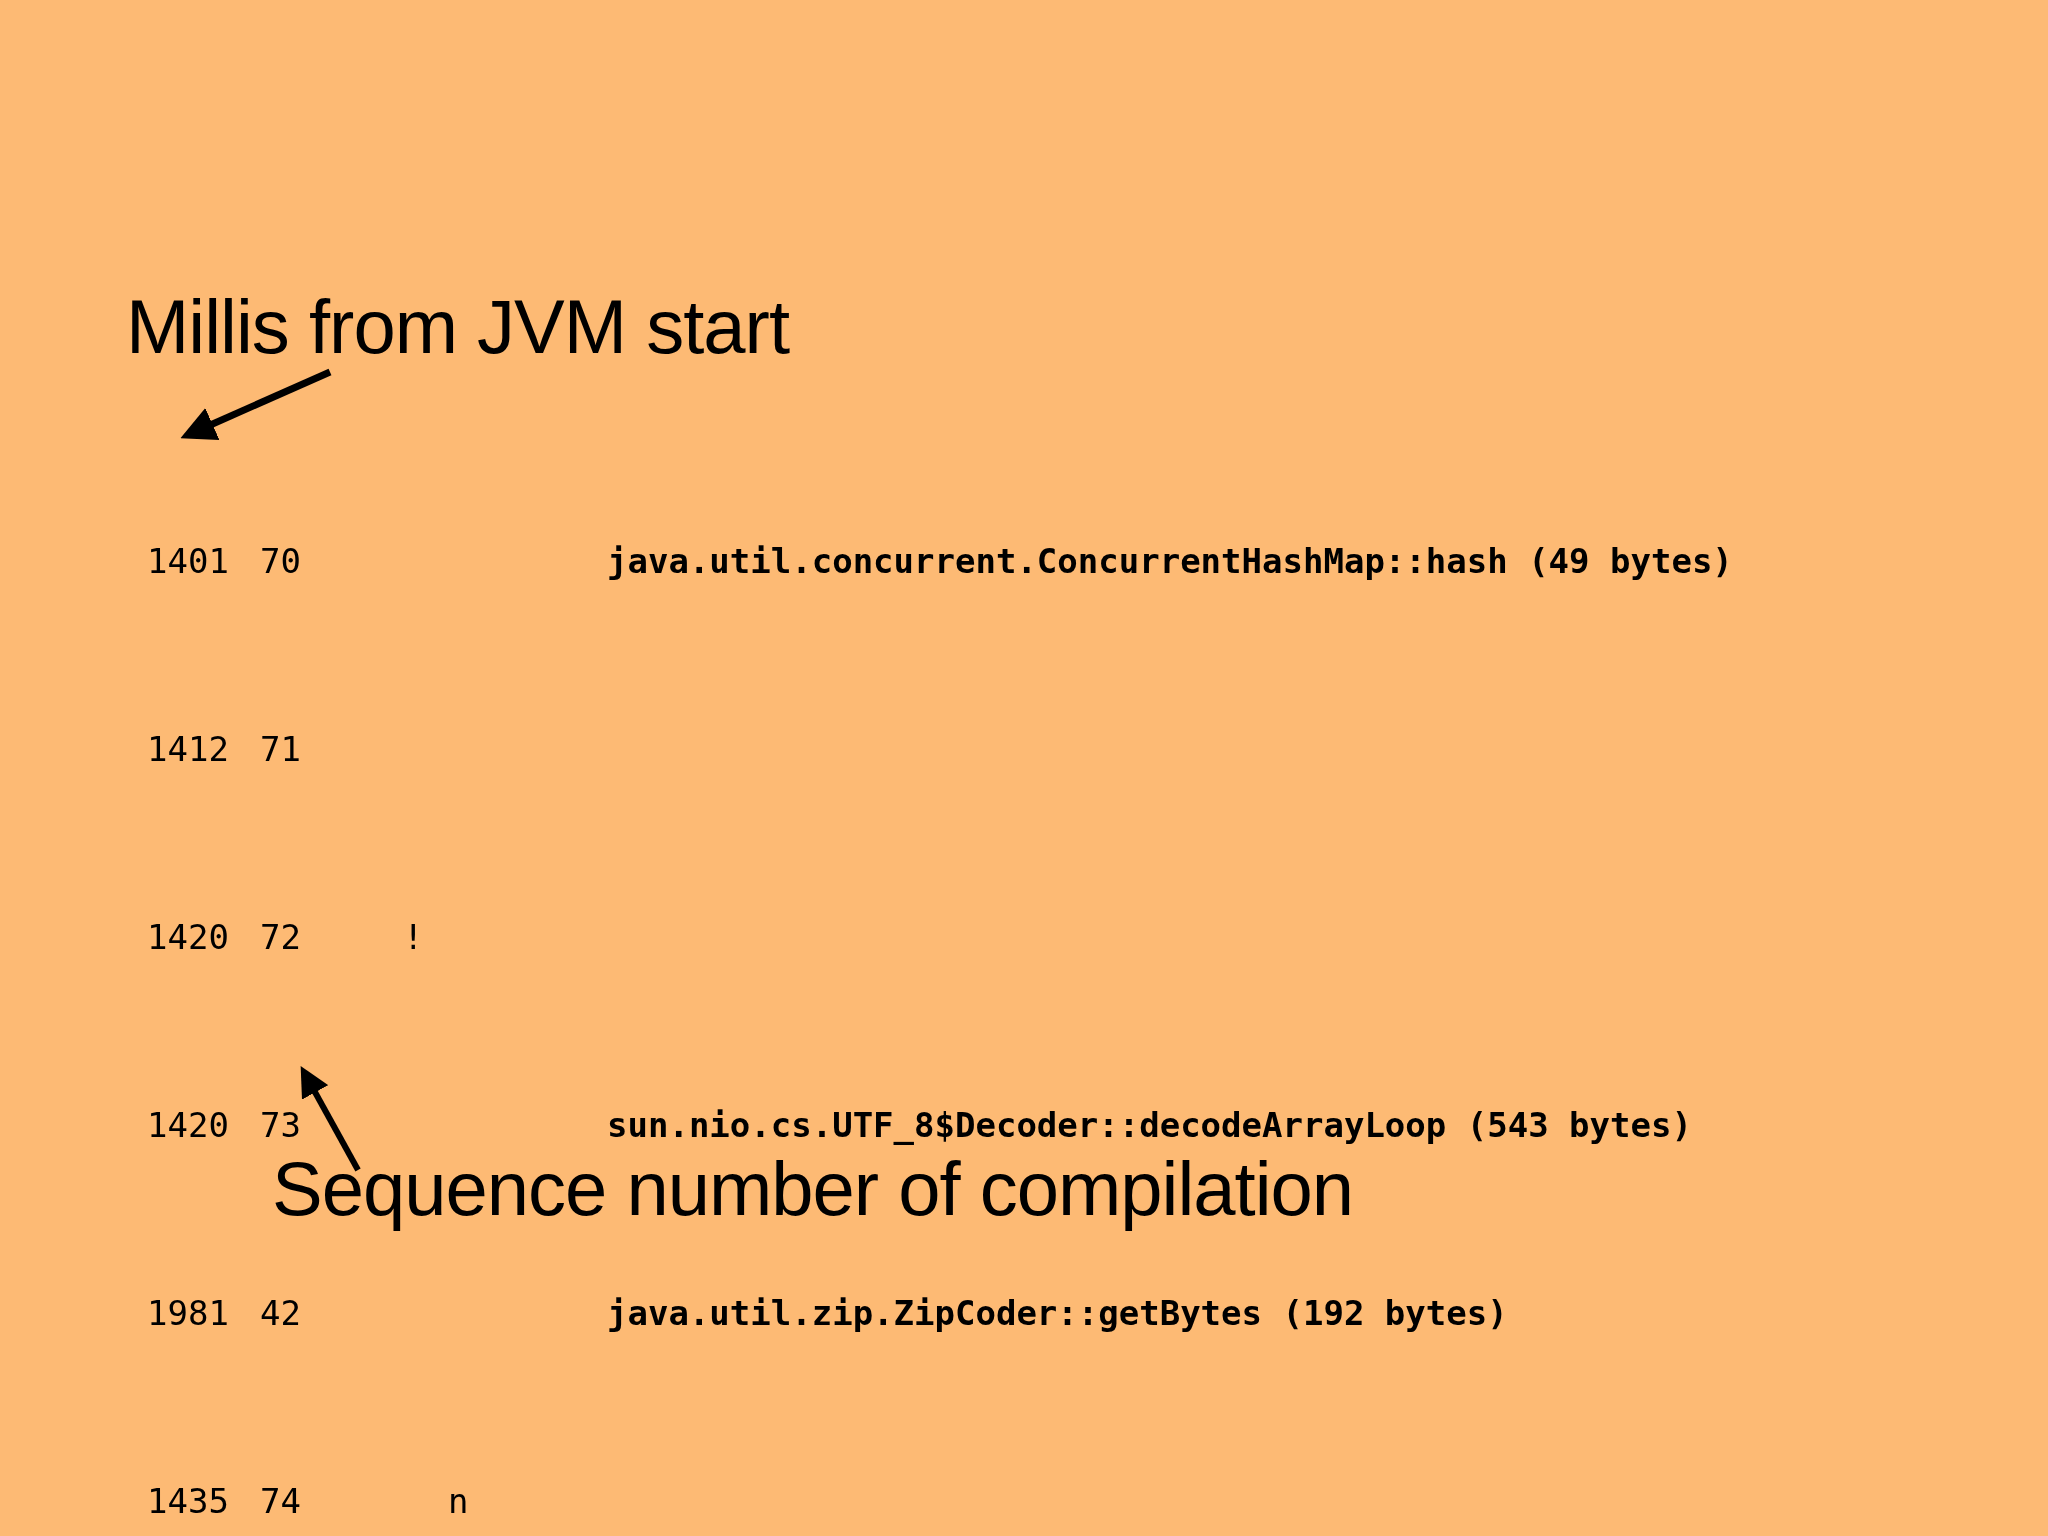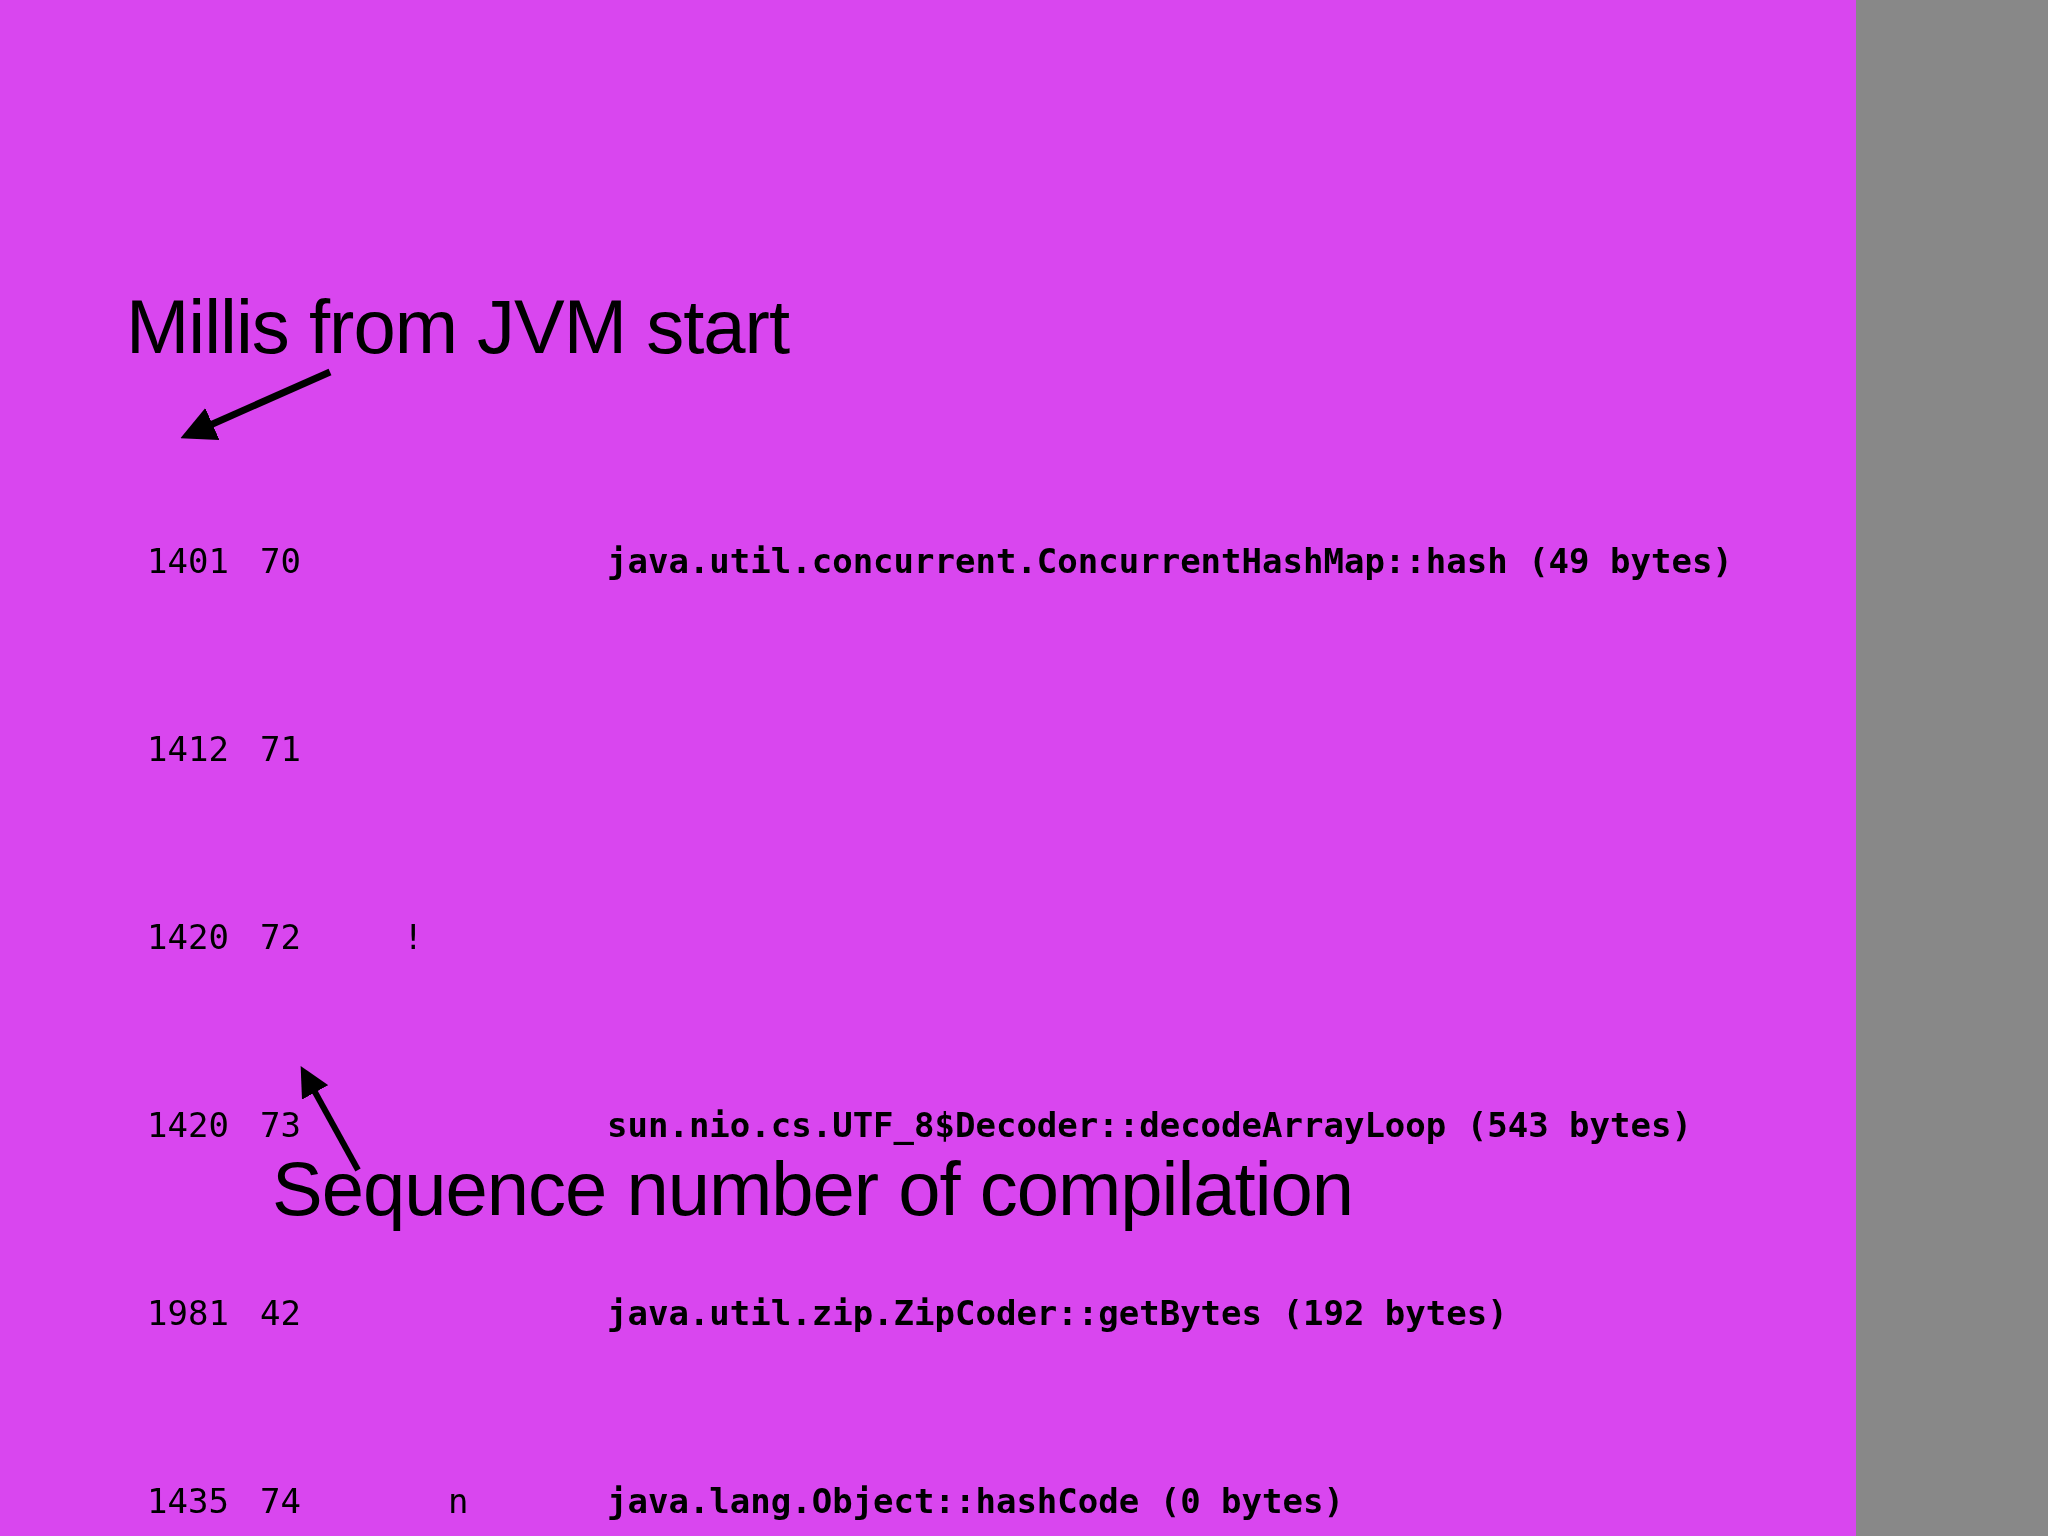--- a/index.html
+++ b/index.html
@@ -1,19 +1,19 @@
 <!DOCTYPE html>
 <html><head>
 <meta charset="utf-8">
 <style>
   html,body{margin:0;padding:0;background:#888;}
   .slide{
     position:relative;
-    width:1856px;height:1536px;
-    background:#d946ef;
+    width:2048px;height:1536px;
+    background:#fdba74;
     overflow:hidden;
     font-family:"Liberation Sans",sans-serif;
     color:#000;
   }
   .annotation{
     position:absolute;
     font-size:76px;
     letter-spacing:-1px;
     color:#000;
     white-space:nowrap;
@@ -104,21 +104,20 @@
     <span class="c-flag-native"></span>
     <span class="c-method"><span class="m-sig">java.util.zip.ZipCoder::getBytes (192 bytes)</span></span>
   </div>
 
   <div class="row">
     <span class="c-millis">1435</span>
     <span class="c-seq">74</span>
     <span class="c-flag-osr"></span>
     <span class="c-flag-excl"></span>
     <span class="c-flag-native">n</span>
-    <span class="c-method"><span class="m-sig">java.lang.Object::hashCode (0 bytes)</span></span>
   </div>
 
   
 
   
 
   
 
   
 

